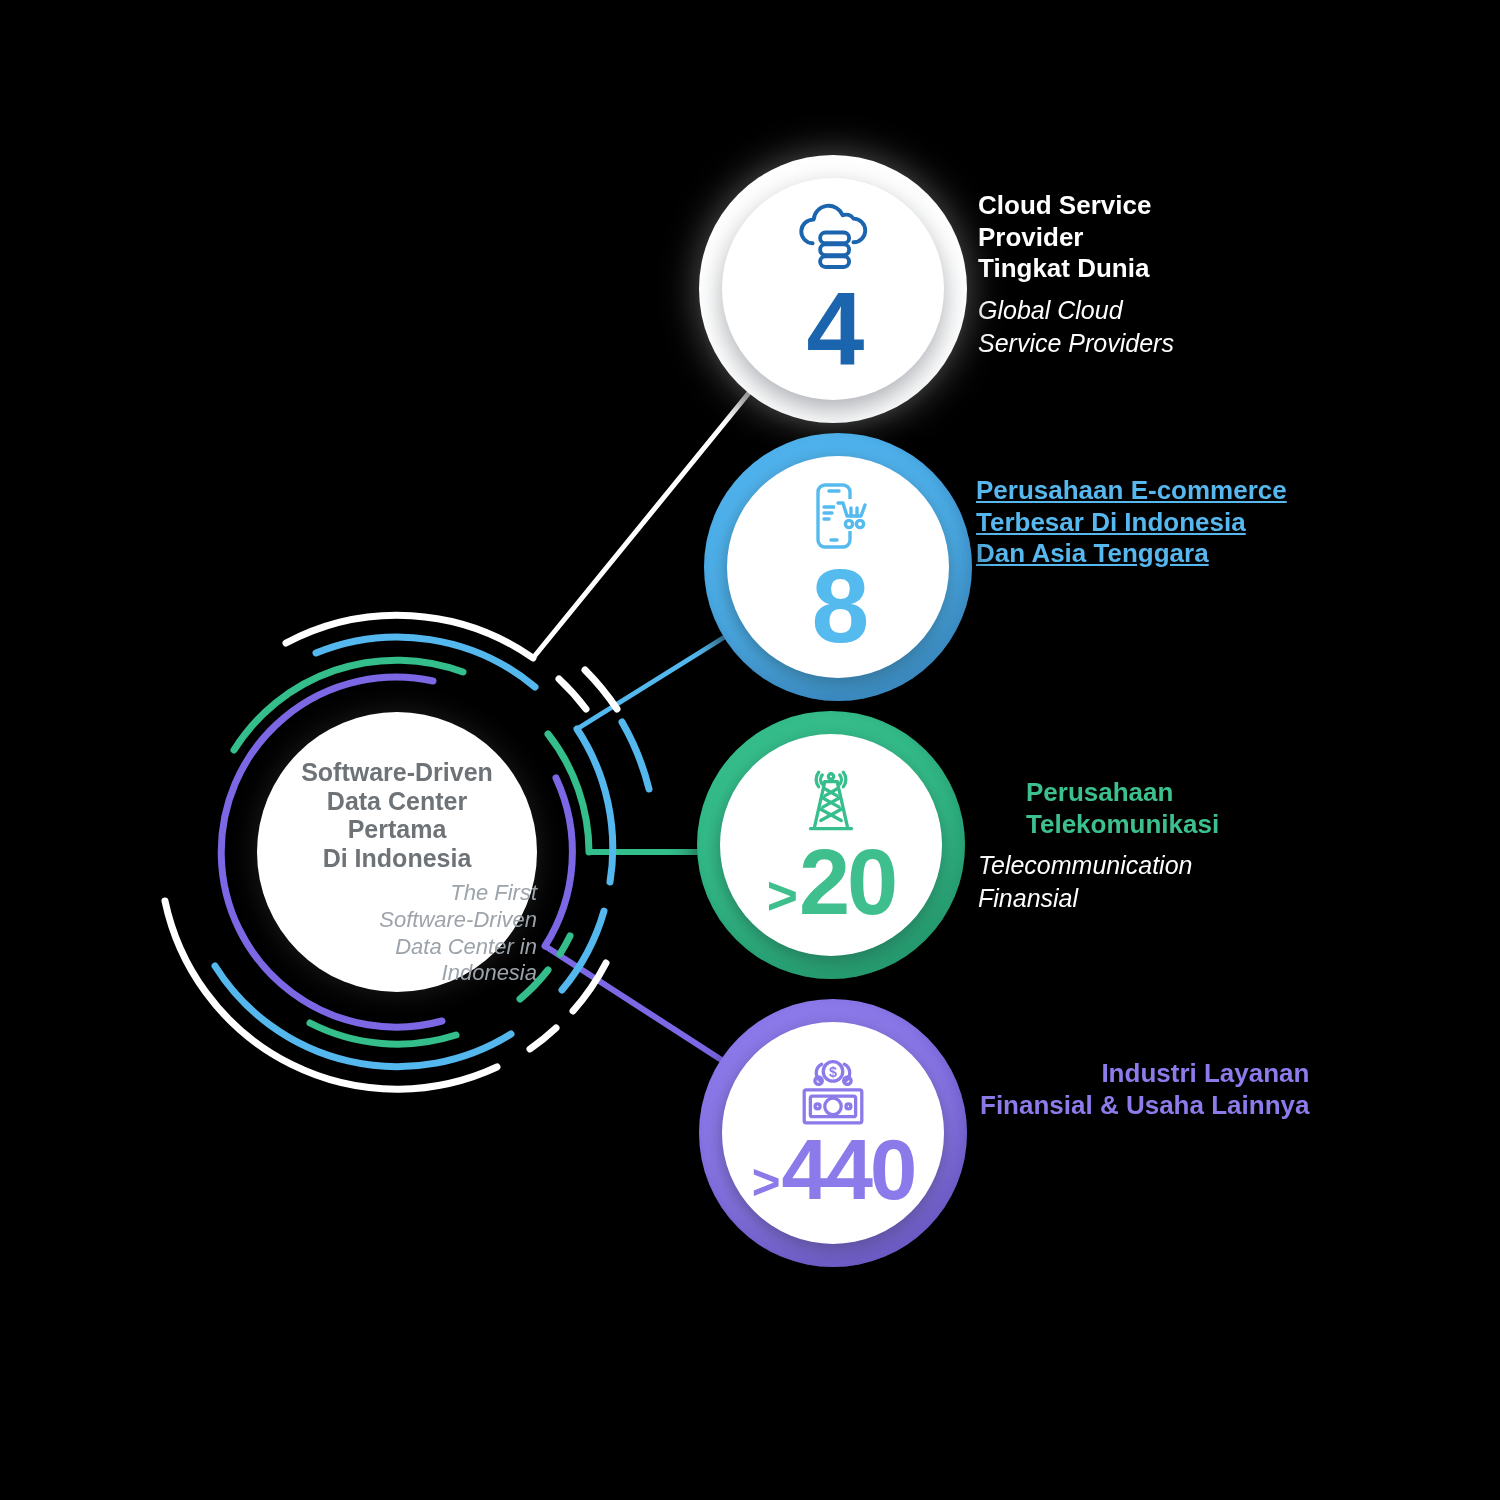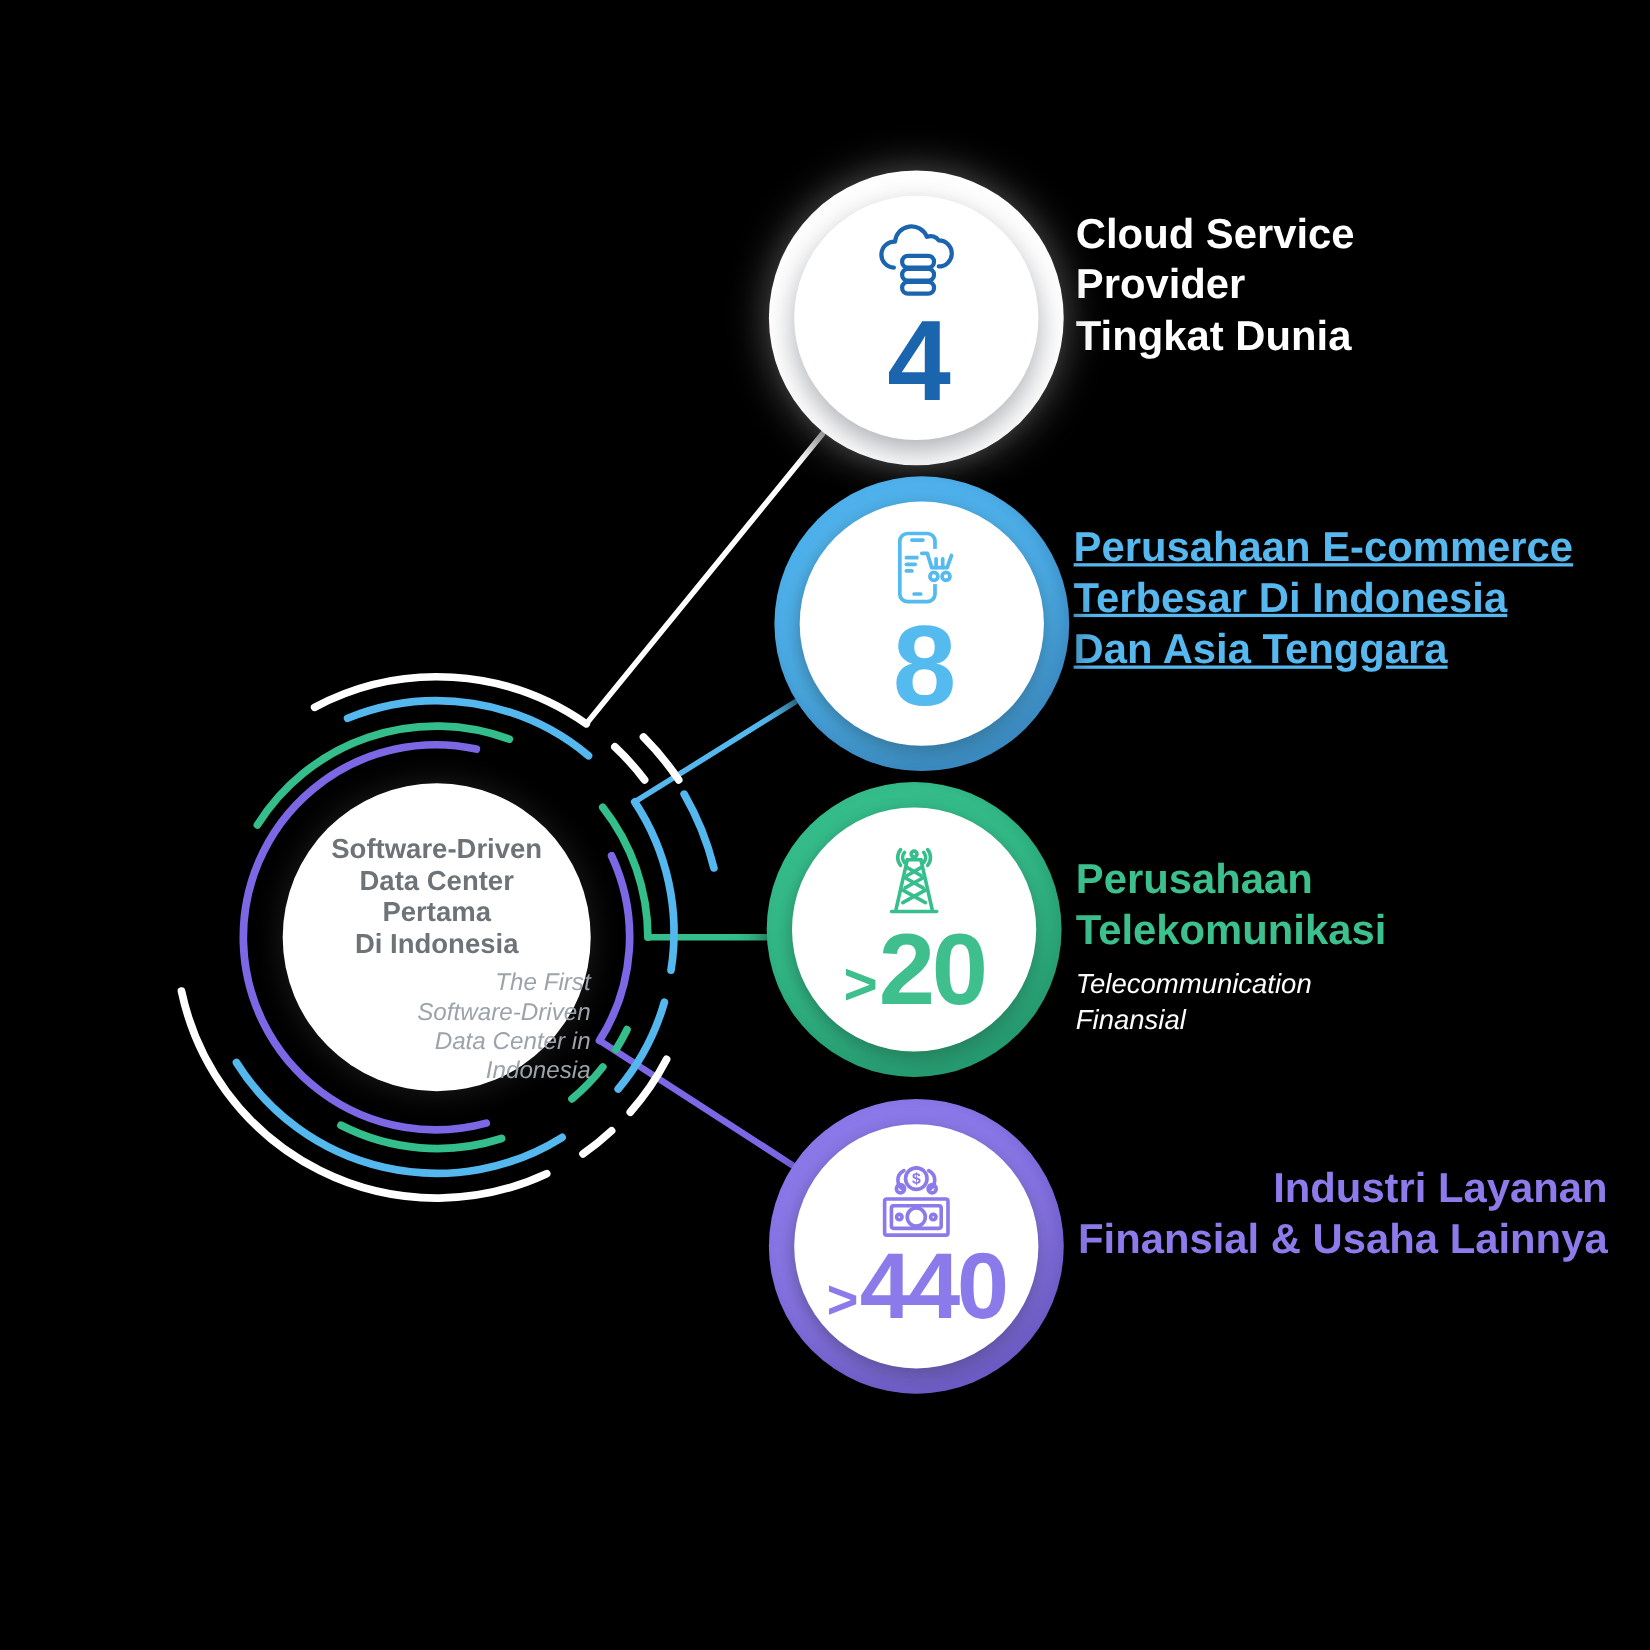--- a/index.html
+++ b/index.html
@@ -27,25 +27,25 @@
 
   .num{font-weight:700;line-height:0.95;letter-spacing:-3px;display:flex;align-items:baseline;margin-top:2px;}
   .num .gt{font-size:0.58em;font-weight:700;margin-right:2px;letter-spacing:-1px;}
   .c1 .num{color:#1B64AE;font-size:104px;}
   .c2 .num{color:#55BBEF;font-size:104px;}
   .c3 .num{color:#3FBF8D;font-size:92px;}
   .c4 .num{color:#8B7AEA;font-size:85px;}
 
   
   .tb{position:absolute;z-index:2;}
-  .tb .title{font-weight:700;font-size:38px;line-height:1.22;white-space:pre-line;}
+  .tb .title{font-weight:700;font-size:26px;line-height:1.22;white-space:pre-line;}
   .tb .sub{font-style:italic;font-size:25px;line-height:1.3;color:#FFFFFF;white-space:pre-line;margin-top:9px;}
   .tb.b1 .title{color:#FFFFFF;}
   .tb.b2 .title{color:#56B8EE;text-decoration:underline;}
-  .tb.b3 .title{color:#3CC08D;}
+  .tb.b3 .title{color:#3CC08D;margin-left:48px;}
   .tb.b4 .title{color:#8D7BEB;}
 
   .icon{display:block;}
   svg text{font-family:"Liberation Sans", sans-serif;}
 </style>
 </head>
 <body>
 
 <div class="stage">
 
@@ -109,20 +109,22 @@
       <div class="num">
           <span class="gt"></span>
           <span>4</span>
         </div>
     </div>
   </div>
   <div class="tb b1" style="left:978px;top:190px;">
     <div class="title">Cloud Service
 Provider
 Tingkat Dunia</div>
+    <div class="sub">Global Cloud
+Service Providers</div>
   </div>
 
   <div class="ring c2" style="left:704px;top:433px;">
     <div class="inner">
       <svg class="icon" width="80" height="76" viewBox="0 0 80 76" fill="none" stroke="#55BBEF" stroke-width="3.4" stroke-linecap="round" stroke-linejoin="round">
         <rect x="20" y="6" width="32" height="62" rx="7"></rect>
         <line x1="31" y1="12" x2="41" y2="12"></line>
         <line x1="33" y1="61" x2="39" y2="61"></line>
         <line x1="26" y1="28" x2="37" y2="28"></line>
         <line x1="26" y1="34" x2="34" y2="34"></line>

